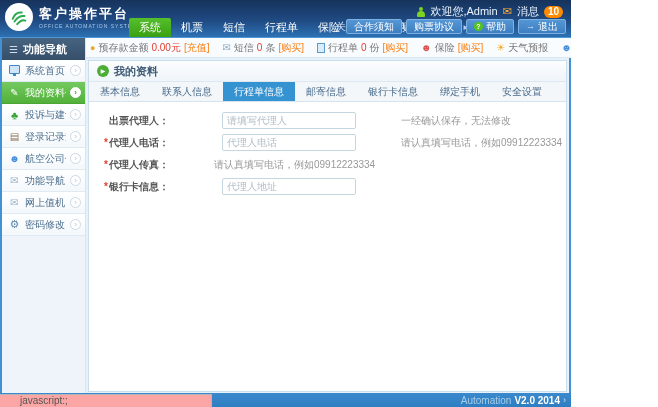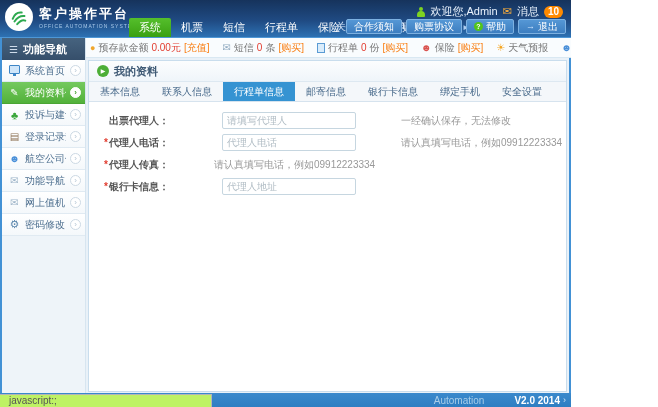--- a/index.html
+++ b/index.html
@@ -86,23 +86,23 @@
   .form-row { display:flex; align-items:center; height:17px; margin-bottom:5px;gap:33px; }
   .form-label { width:72px; text-align:right; font-size:10px; font-weight:bold; color:#555; white-space:nowrap; }
   .form-label .star { color:#e23c2f; margin-right:1px; }
   .form-input { width:134px; height:17px; border:1px solid #c6d6e0; border-radius:2px; font-size:10px; padding:0 4px; color:#333; margin-left:20px; outline:none; font-family:"Liberation Sans","DejaVu Sans",sans-serif; }
   .form-input::placeholder { color:#b0bcc4; }
   .form-hint { margin-left:12px; font-size:10px; color:#999; }
 
   
   .footer { position:absolute; left:0; bottom:0; right:0; height:14px; background:linear-gradient(#3a89cc,#2e7ec2); display:flex; align-items:center; justify-content:flex-end; padding-right:5px; font-size:10px; }
   .footer .brand { color:#a8cde8; margin-right:3px; }
-  .footer .ver { color:#fff; font-weight:bold;margin-left:27px; }
+  .footer .ver { color:#fff; font-weight:bold; }
   .footer .more { color:#cfe4f5; font-size:9px; margin-left:3px; }
-  .status-bubble { position:absolute; left:0; bottom:0; width:212px; height:13px; background:#bef264; border-top:1px solid #b5b5b5; border-right:1px solid #b5b5b5; color:#555; font-size:10px; line-height:12px; padding-left:9px; }
+  .status-bubble { position:absolute; left:0; bottom:0; width:212px; height:13px; background:#fca5a5; border-top:1px solid #b5b5b5; border-right:1px solid #b5b5b5; color:#555; font-size:10px; line-height:12px; padding-left:20px; }
 </style>
 </head>
 <body>
 
 <div class="app">
 
   <div class="header">
     <div class="logo">
       <span class="logo-circle">
         <svg class="logo-swirl" viewBox="0 0 20 20">

